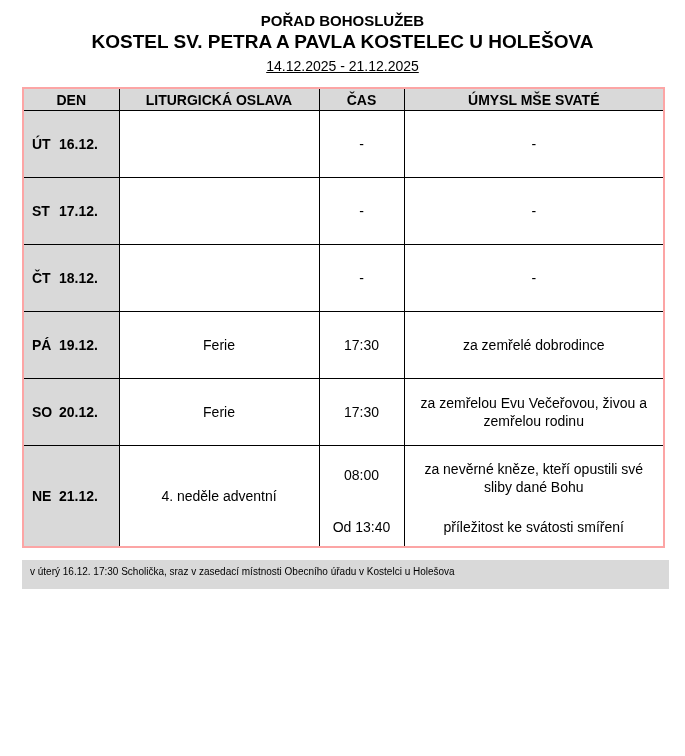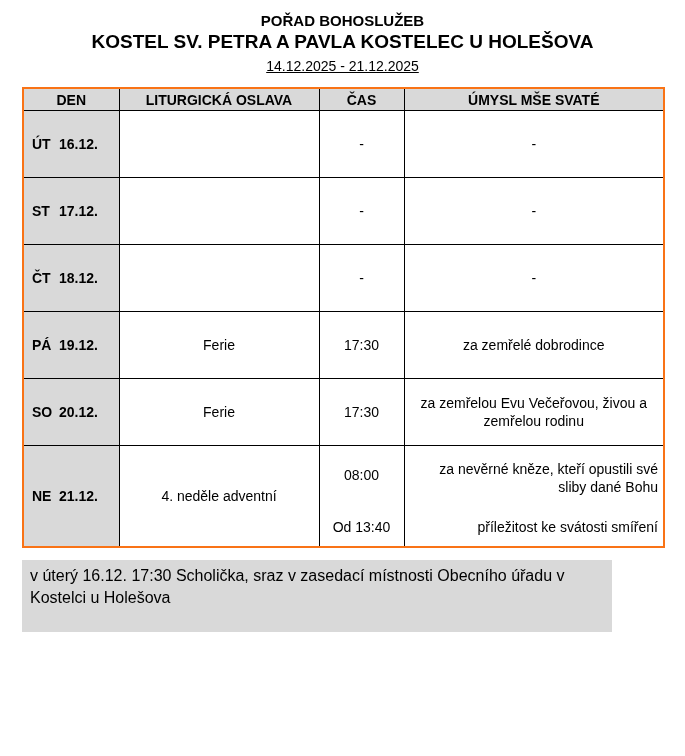--- a/index.html
+++ b/index.html
@@ -14,21 +14,21 @@
 
   .title-block { text-align: center; margin-bottom: 13px; }
   .title-line1 { font-size: 15px; font-weight: bold; margin: 2px 0; }
   .title-line2 { font-size: 19px; font-weight: bold; margin: 2px 0; }
   .title-line3 { font-size: 14px; margin: 5px 0 0 0; text-decoration: underline; }
 
   table.schedule {
     border-collapse: collapse;
     width: 641px;
     table-layout: fixed;
-    border: 2px solid #f97316;
+    border: 2px solid #fca5a5;
   }
   .schedule th, .schedule td {
     border: 1px solid #000;
     font-size: 14px;
     padding: 0;
     overflow: hidden;
   }
   .schedule th {
     background: #d9d9d9;
     font-weight: bold;
@@ -58,29 +58,29 @@
   .dual-wrap {
     display: flex;
     flex-direction: column;
     justify-content: space-between;
     height: 100px;
     box-sizing: border-box;
     padding: 20px 5px 10px 5px;
     text-align: center;
     line-height: 1.3;
   }
-  .dual-wrap.intent { padding-top: 14px; text-align: right; }
+  .dual-wrap.intent { padding-top: 14px; }
 
   .footer-note {
     margin-top: 12px;
-    width: 590px;
+    width: 647px;
     box-sizing: border-box;
     background: #d9d9d9;
-    padding: 5px 8px 22px 8px;
-    font-size: 16px;
+    padding: 5px 8px 10px 8px;
+    font-size: 10px;
     line-height: 1.4;
   }
 </style>
 </head>
 <body>
 
 <div class="page">
 
   <div class="title-block">
     <div class="title-line1">POŘAD BOHOSLUŽEB</div>

